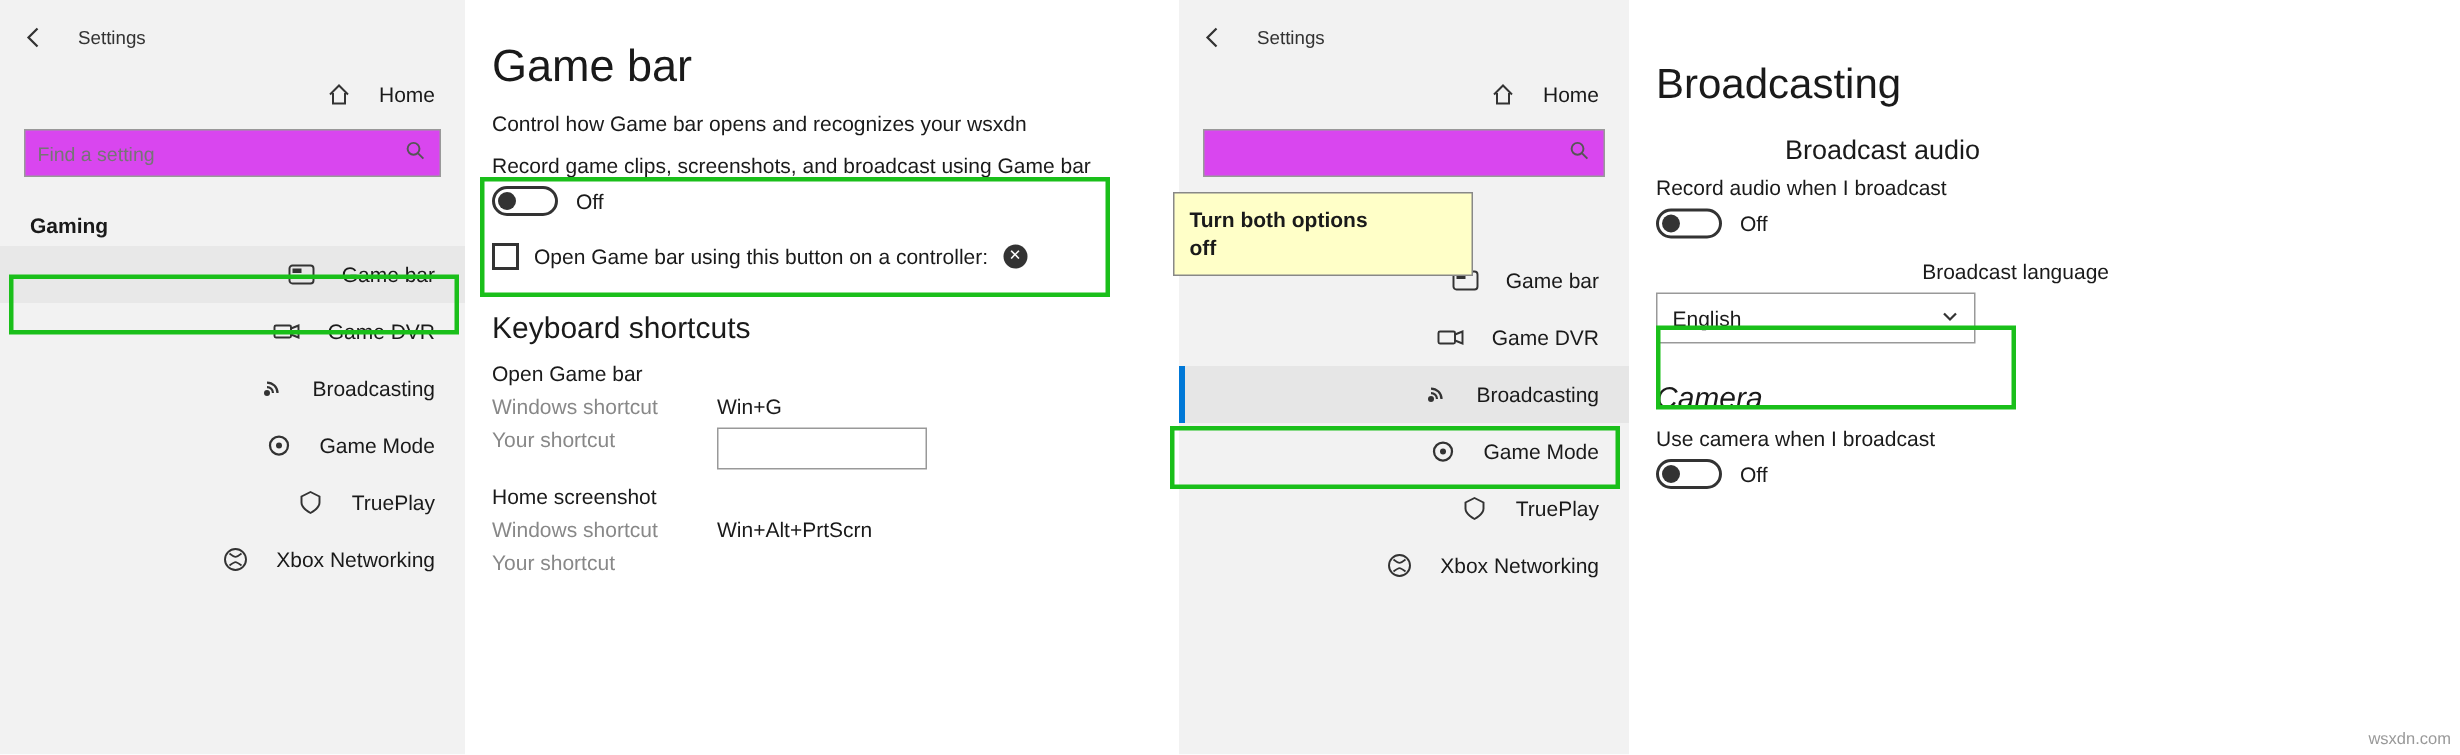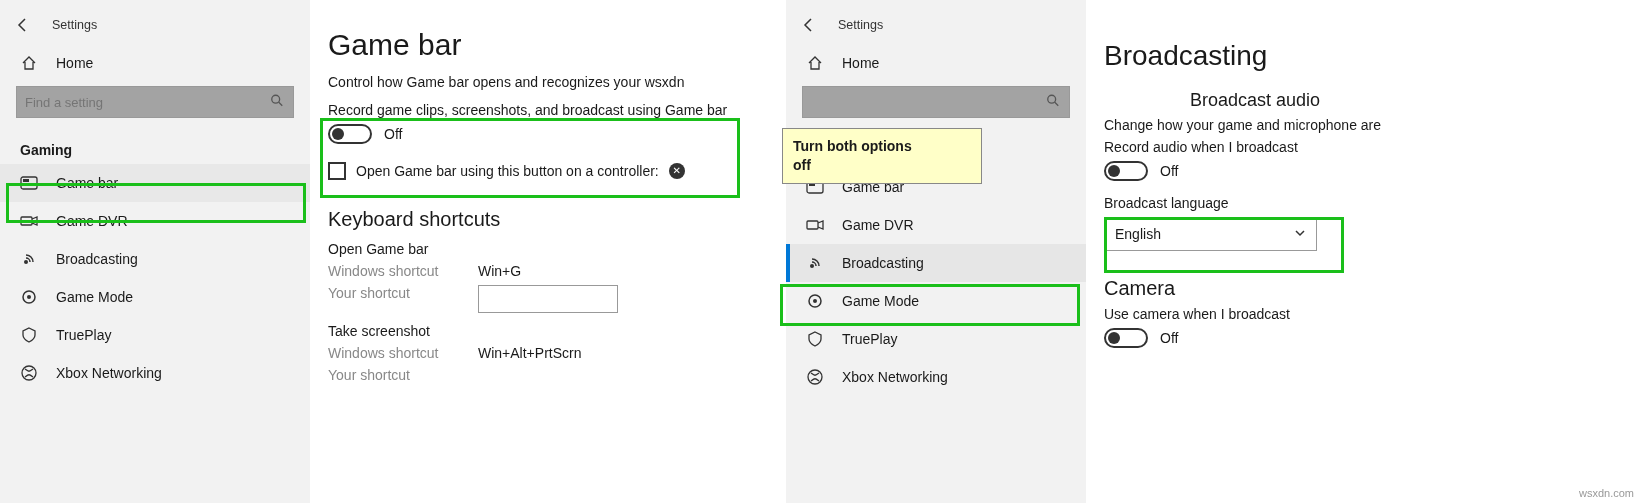--- a/index.html
+++ b/index.html
@@ -45,20 +45,21 @@
     font-size: 12.5px;
     color: #333;
   }
   .home-row, .nav-item {
     display: flex;
     align-items: center;
     gap: 18px;
     padding: 10px 20px;
     cursor: pointer;
     position: relative;
+    justify-content: flex-end;
   }
   .nav-item .icon, .home-row .icon {
     width: 18px; height: 18px;
     display: inline-flex; align-items: center; justify-content: center;
     color: #333;
   }
   .nav-item.selected-blue { background: #e6e6e6; }
   .nav-item.selected-blue::before {
     content: "";
     position: absolute; left: 0; top: 0; bottom: 0;
@@ -71,21 +72,21 @@
   }
   .search-wrap {
     padding: 4px 16px 8px;
   }
   .search {
     width: 100%;
     height: 32px;
     border: 1px solid #999;
     padding: 0 28px 0 8px;
     font-size: 13px;
-    background: #a3a3a3;
+    background: #d946ef;
     position: relative;
   }
   .search-box {
     position: relative;
   }
   .search-box .mag {
     position: absolute;
     right: 10px; top: 50%;
     transform: translateY(-50%);
     color: #555;
@@ -326,21 +327,21 @@
         <span class="klabel">Windows shortcut</span>
         <span>Win+G</span>
       </div>
       <div class="shortcut-row">
         <span class="klabel">Your shortcut</span>
         <input class="ks-input" style="">
       </div>
     </div>
 
     <div class="shortcut-group">
-      <div class="sg-title">Take screenshot</div>
+      <div class="sg-title">Home screenshot</div>
       <div class="shortcut-row">
         <span class="klabel">Windows shortcut</span>
         <span>Win+Alt+PrtScrn</span>
       </div>
       <div class="shortcut-row">
         <span class="klabel">Your shortcut</span>
         <input class="ks-input" style="visibility: hidden;">
       </div>
     </div>
   </div>
@@ -434,43 +435,42 @@
           </svg>
       </span>
       <span>Xbox Networking</span>
     </div>
   </div>
 
   <div class="content" style="padding-top:40px; width:310px; overflow:hidden;">
     <h1 class="page" style="font-size:28px;">Broadcasting</h1>
 
     <div class="sub-header-sm" style="font-size:18px; font-weight:400;text-align:center;">Broadcast audio</div>
-    <div class="small-desc" style="white-space:nowrap;">Change how your game and microphone are</div>
 
     <div class="toggle-block">
       <div class="tlabel">Record audio when I broadcast</div>
       <div class="toggle">
         <div class="switch off"></div>
         <span>Off</span>
       </div>
     </div>
 
-    <div style="margin-top:14px;">
+    <div style="margin-top:14px;text-align:right;">
       <div class="tlabel" style="margin-bottom:6px;">Broadcast language</div>
       <div class="select">
         <span>English</span>
         <span>
           <svg width="12" height="12" viewBox="0 0 12 12">
               <path d="M2 4 L6 8 L10 4" stroke="#333" fill="none" stroke-width="1.5"></path>
             </svg>
         </span>
       </div>
     </div>
 
-    <div class="sub-header-sm" style="font-size:20px; margin-top:26px;">Camera</div>
+    <div class="sub-header-sm" style="font-size:20px; margin-top:26px;font-style:italic;">Camera</div>
     <div class="toggle-block">
       <div class="tlabel">Use camera when I broadcast</div>
       <div class="toggle">
         <div class="switch off"></div>
         <span>Off</span>
       </div>
     </div>
   </div>
 </div>
 

